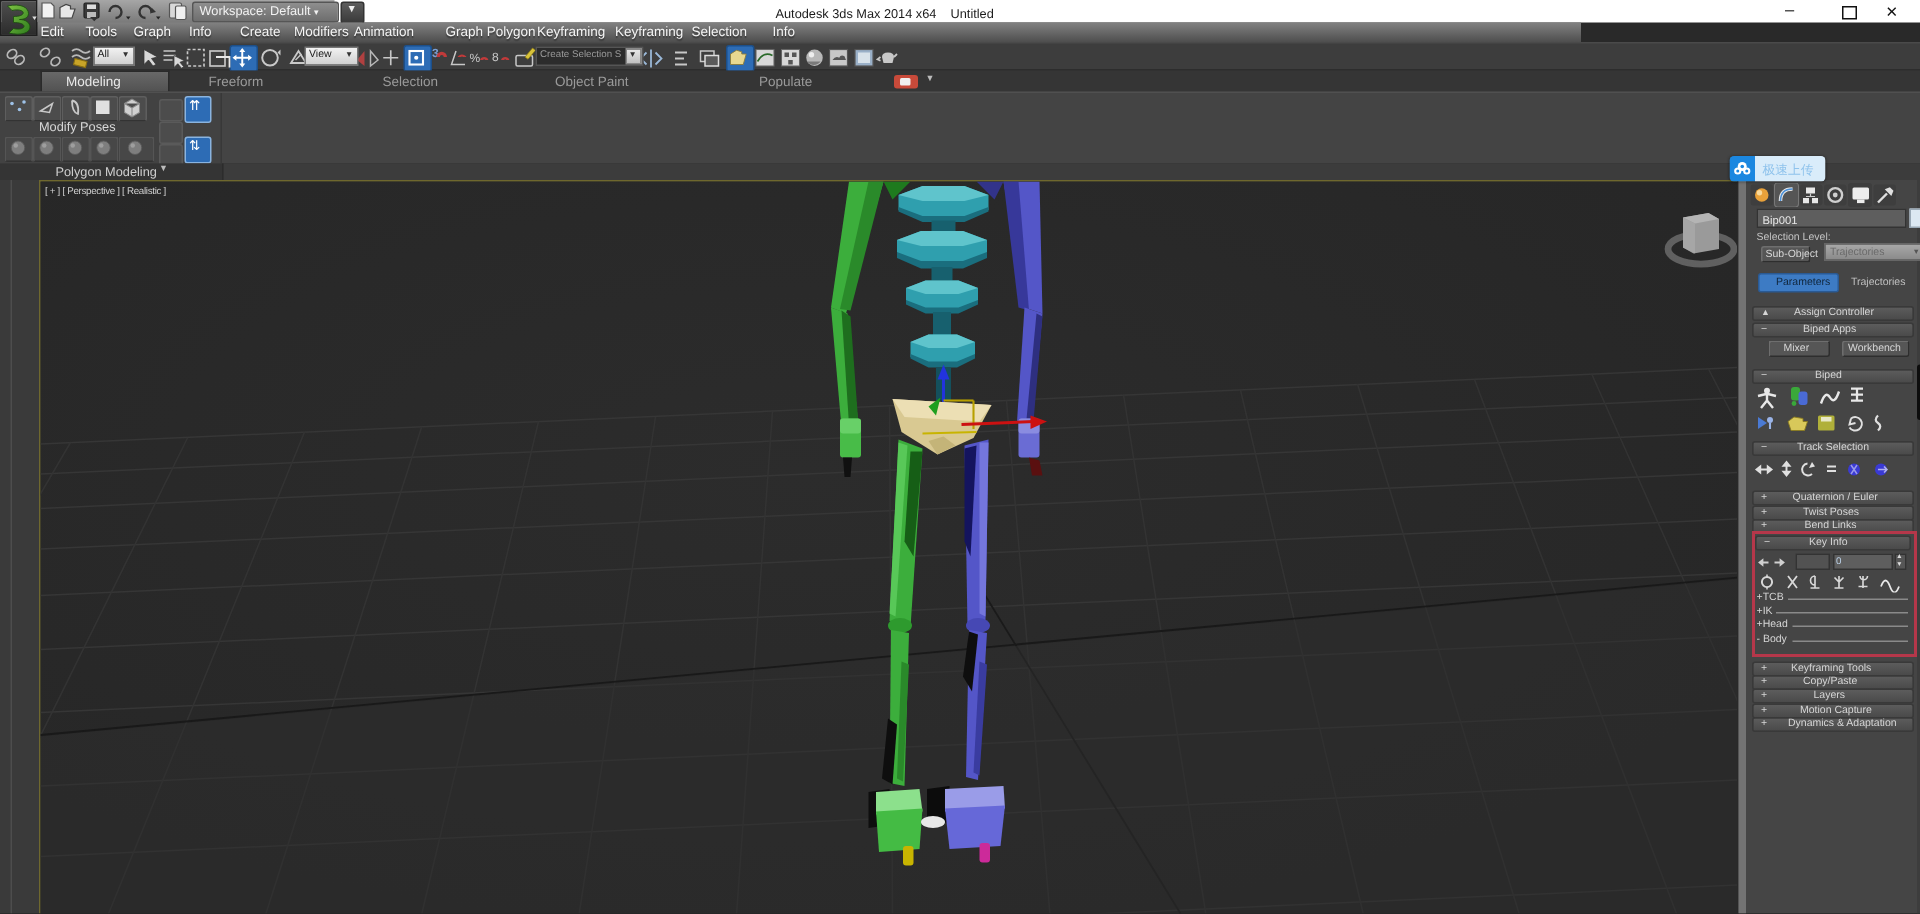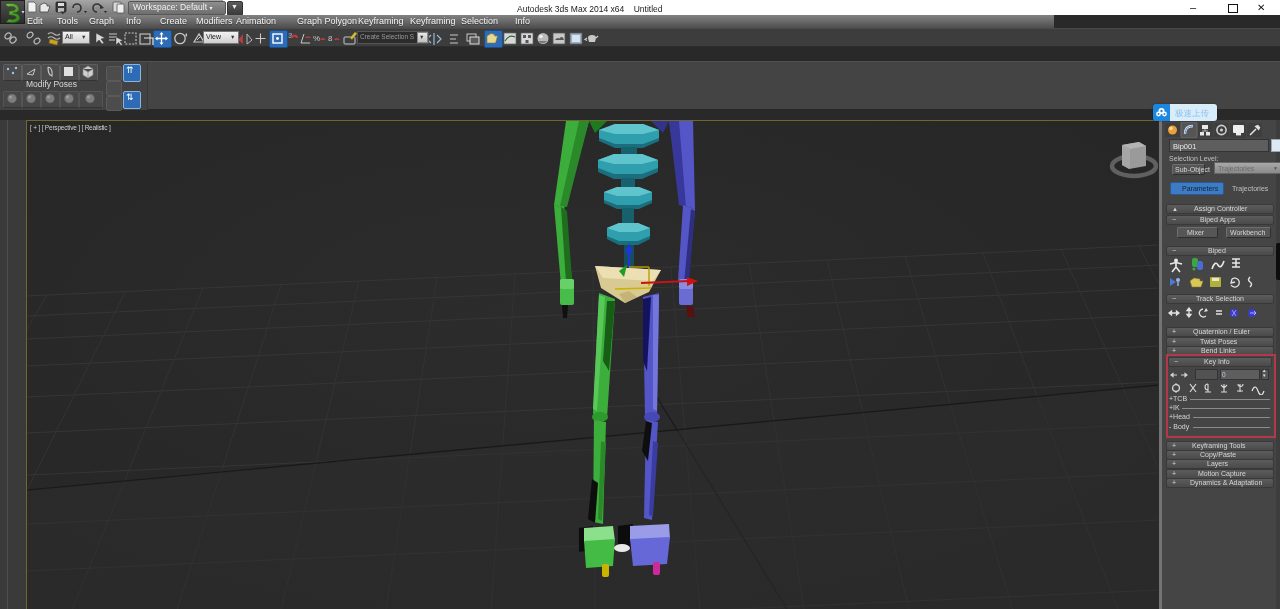--- a/index.html
+++ b/index.html
@@ -182,20 +182,31 @@
     <div class="abs" style="left:203px;top:2px;width:36px;height:13px;background:linear-gradient(#f2f2f2,#cfcfcf);border:1px solid #777;box-sizing:border-box;"></div>
     <div class="tx" style="left:206px;top:4px;font-size:7px;color:#222;">View</div>
     <div class="tx" style="left:230px;top:5px;font-size:5.5px;color:#333;">▼</div>
 
     <div class="abs" style="left:357px;top:2px;width:72px;height:13px;background:#2c2c2c;border:1px solid #555;box-sizing:border-box;"></div>
     <div class="tx" style="left:360px;top:4px;font-size:6.5px;color:#999;">Create Selection S</div>
     <div class="abs" style="left:417px;top:3px;width:11px;height:11px;background:linear-gradient(#e8e8e8,#c0c0c0);border:1px solid #888;box-sizing:border-box;"></div>
     <div class="tx" style="left:419px;top:5px;font-size:5.5px;color:#333;">▼</div>
   </div>
 
+  <div class="abs" id="ribbontabs" style="left:0;top:47px;width:1280px;height:14px;background:#353535;font-size:9px;">
+    <div class="abs" style="left:27px;top:0;width:86px;height:14px;background:linear-gradient(#686868,#525252);border:1px solid #2a2a2a;border-bottom:none;box-sizing:border-box;"></div>
+    <span class="tx" style="left:44px;top:2px;color:#e8e8e8;">Modeling</span>
+    <span class="tx" style="left:139px;top:2px;color:#9a9a9a;">Freeform</span>
+    <span class="tx" style="left:255px;top:2px;color:#9a9a9a;">Selection</span>
+    <span class="tx" style="left:370px;top:2px;color:#9a9a9a;">Object Paint</span>
+    <span class="tx" style="left:506px;top:2px;color:#9a9a9a;">Populate</span>
+    <div class="abs" style="left:596px;top:3px;width:16px;height:9px;background:#c84a3a;border-radius:2px;"></div>
+    <div class="abs" style="left:600px;top:5px;width:7px;height:5px;background:#f0f0f0;border-radius:1px;"></div>
+    <span class="tx" style="left:617px;top:3px;font-size:6px;color:#bbb;">▼</span>
+  </div>
   <div class="abs" id="ribbonbody" style="left:0;top:61px;width:1280px;height:48px;background:#444444;border-top:1px solid #505050;box-sizing:border-box;">
 
     <div class="abs" style="left:0;top:0;width:148px;height:48px;background:#424242;border-right:1px solid #383838;box-sizing:border-box;"></div>
 
     <div class="abs" style="left:3px;top:2px;width:17px;height:15px;background:#4c4c4c;border:1px solid #5e5e5e;border-bottom-color:#333;border-radius:2px;"></div>
     <div class="abs" style="left:22px;top:2px;width:17px;height:15px;background:#4c4c4c;border:1px solid #5e5e5e;border-bottom-color:#333;border-radius:2px;"></div>
     <div class="abs" style="left:41px;top:2px;width:17px;height:15px;background:#4c4c4c;border:1px solid #5e5e5e;border-bottom-color:#333;border-radius:2px;"></div>
     <div class="abs" style="left:60px;top:2px;width:17px;height:15px;background:#4c4c4c;border:1px solid #5e5e5e;border-bottom-color:#333;border-radius:2px;"></div>
     <div class="abs" style="left:79px;top:2px;width:17px;height:15px;background:#4c4c4c;border:1px solid #5e5e5e;border-bottom-color:#333;border-radius:2px;"></div>
     <svg width="148" height="48" style="position:absolute;left:0;top:0">
@@ -234,20 +245,25 @@
     </svg>
 
     <div class="abs" style="left:106px;top:4px;width:14px;height:13px;background:#4c4c4c;border:1px solid #5a5a5a;border-radius:2px;"></div>
     <div class="abs" style="left:106px;top:19px;width:14px;height:13px;background:#4c4c4c;border:1px solid #5a5a5a;border-radius:2px;"></div>
     <div class="abs" style="left:106px;top:34px;width:14px;height:13px;background:#4c4c4c;border:1px solid #5a5a5a;border-radius:2px;"></div>
 
     <div class="abs" style="left:123px;top:2px;width:16px;height:16px;background:#2d6cb5;border:1px solid #8ab4e0;border-radius:2px;"></div>
     <div class="tx" style="left:126px;top:3px;font-size:9px;color:#fff;">⇈</div>
     <div class="abs" style="left:123px;top:29px;width:16px;height:16px;background:#2d6cb5;border:1px solid #8ab4e0;border-radius:2px;"></div>
     <div class="tx" style="left:126px;top:30px;font-size:9px;color:#fff;">⇅</div>
+  </div>
+  <div class="abs" id="ribbonfoot" style="left:0;top:109px;width:1280px;height:11px;background:#3c3c3c;">
+    <div class="abs" style="left:0;top:0;width:148px;height:11px;background:#343434;border-right:1px solid #2c2c2c;"></div>
+    <span class="tx" style="left:37px;top:0;font-size:8.5px;color:#cfcfcf;">Polygon Modeling</span>
+    <span class="tx" style="left:106px;top:1px;font-size:6px;color:#bbb;">▼</span>
   </div>
 
   <div class="abs" style="left:0;top:120px;width:26px;height:489px;background:#3a3a3a;"></div>
   <div class="abs" style="left:7px;top:120px;width:1px;height:489px;background:#4d4d4d;"></div>
 
   <div class="abs" id="viewport" style="left:26px;top:120px;width:1132px;height:489px;background:#292929;border-top:1px solid #6f682e;border-left:1px solid #6f682e;box-sizing:border-box;">
     <svg width="1131" height="488" viewBox="0 0 1131 488" style="position:absolute;left:0;top:0">
       <defs>
         <radialGradient id="vgrad" cx="45%" cy="40%" r="75%">
           <stop offset="0" stop-color="#2c2c2c"></stop>
@@ -367,21 +383,21 @@
       <ellipse cx="595" cy="427" rx="8" ry="4" fill="#e8e8e8"></ellipse>
 
       <ellipse cx="1107" cy="45" rx="22" ry="10" fill="none" stroke="#9a9a9a" stroke-width="4.5" opacity="0.5"></ellipse>
       <polygon points="1095,24 1112,21 1119,25 1119,45 1102,48 1095,44" fill="#9a9a9a"></polygon>
       <polygon points="1095,24 1112,21 1119,25 1103,28" fill="#b4b4b4"></polygon>
       <polygon points="1095,24 1103,28 1103,48 1095,44" fill="#a6a6a6"></polygon>
     </svg>
     <div class="tx" style="left:3px;top:3px;font-size:6.5px;color:#d0d0d0;letter-spacing:-0.2px;">[ + ] [ Perspective ] [ Realistic ]</div>
   </div>
 
-  <div class="abs" id="cmdpanel" style="left:1159px;top:120px;width:121px;height:489px;background:#454545;border-left:3px solid #737373;box-sizing:border-box;font-size:7px;color:#d6d6d6;">
+  <div class="abs" id="cmdpanel" style="left:1159px;top:120px;width:121px;height:489px;background:#454545;border-left:5px solid #737373;box-sizing:border-box;font-size:7px;color:#d6d6d6;">
 
     <div class="abs" style="left:114px;top:0;width:7px;height:489px;background:#3d3d3d;"></div>
     <div class="abs" style="left:114px;top:123px;width:7px;height:37px;background:#0d0d0d;border-radius:2px;"></div>
 
     <svg width="100" height="16" style="position:absolute;left:3px;top:2px">
       <rect x="0" y="1" width="15" height="14" rx="2" fill="#3e3e3e"></rect>
       <circle cx="7.5" cy="8" r="4.5" fill="#e8a13a"></circle>
         <circle cx="6" cy="6.5" r="1.8" fill="#f8d89a"></circle>
       <rect x="16" y="0" width="16" height="16" rx="2" fill="#555" stroke="#777" stroke-width="0.7"></rect>
       <path d="M20 12 q0 -8 8 -8" fill="none" stroke="#e8e8e8" stroke-width="2.4"></path>

